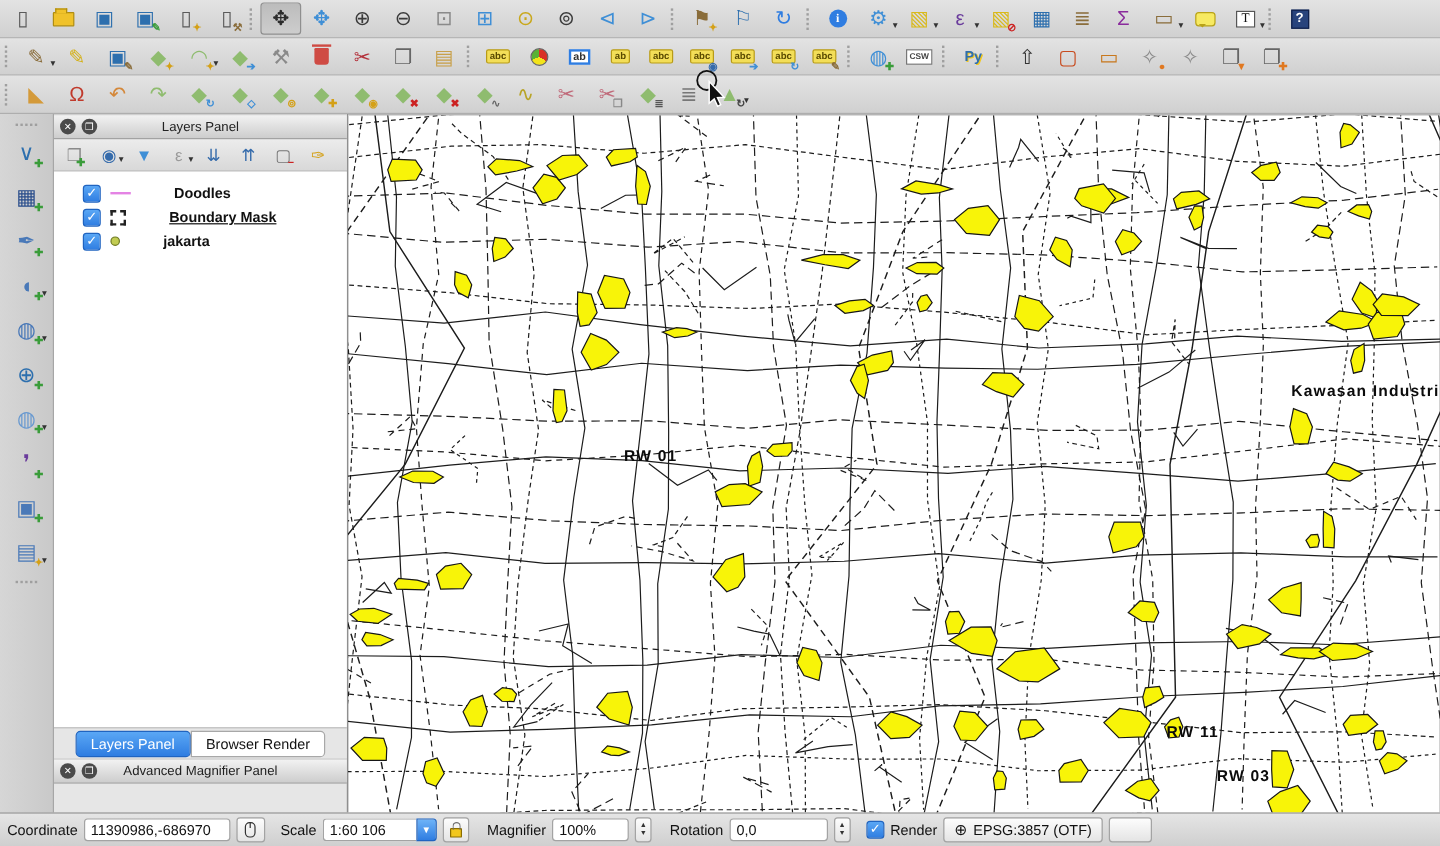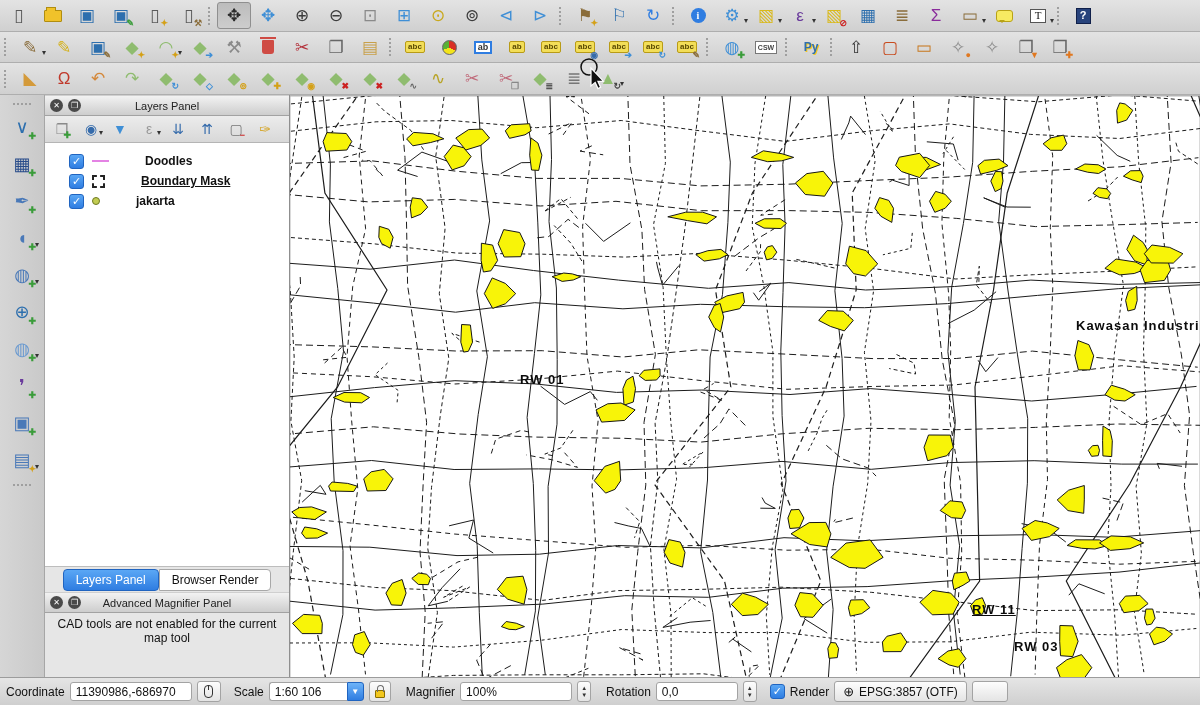--- a/index.html
+++ b/index.html
@@ -515,21 +515,20 @@
         </div>
       <div class="ptabs">
         <span class="ptab active">Layers Panel</span>
         <span class="ptab">Browser Render</span>
       </div>
       <div class="ptitle">
         <span class="pbtn">✕</span>
         <span class="pbtn">❒</span>
         <span class="t">Advanced Magnifier Panel</span>
       </div>
-      <div class="adp-msg">CAD tools are not enabled for the current map tool</div>
       <div class="pfill"></div>
     </div>
 
     <div class="map">
       <svg id="mapsvg" width="910" height="582">
           <rect x="0" y="0" width="910" height="582" fill="#ffffff" stroke="#b5b5b5" stroke-width="1"></rect>
           <polyline points="12.8,-6.0 2.8,61.9 -7.5,131.6 0.3,194.9 4.2,261.2 0.9,325.1 11.7,384.6 3.5,454.1 -3.8,521.5 -8.0,582.6" fill="none" stroke="#1c1c1c" stroke-width="1" stroke-dasharray="4 3"></polyline>
           <polyline points="32.5,-6.0 40.4,68.1 39.4,125.9 47.8,192.7 53.5,255.4 41.2,322.7 44.2,386.1 53.0,454.7 52.9,518.6 40.5,578.5" fill="none" stroke="#1c1c1c" stroke-width="1" stroke-dasharray=""></polyline>
           <polyline points="76.4,-6.0 69.2,59.9 75.6,132.8 62.7,190.6 57.0,260.5 61.6,324.3 67.8,392.8 60.0,449.9 68.4,512.7 75.5,578.4" fill="none" stroke="#1c1c1c" stroke-width="1" stroke-dasharray="5 4"></polyline>
           <polyline points="109.3,-6.0 115.0,61.6 116.6,131.0 117.6,189.7 128.9,261.6 136.6,326.4 133.2,386.7 130.0,455.8 135.2,515.9 132.2,581.0" fill="none" stroke="#1c1c1c" stroke-width="1" stroke-dasharray="7 4"></polyline>
@@ -727,21 +726,21 @@
           <polygon points="822.3,344.7 821.7,360.6 812.9,359.9 812.6,344.7 813.0,330.0 820.1,334.5" fill="#f8f408" stroke="#161616" stroke-width="1"></polygon>
           <polygon points="103.1,141.3 100.2,152.2 91.6,147.6 88.8,141.3 89.3,130.3 98.8,133.3" fill="#f8f408" stroke="#161616" stroke-width="1"></polygon>
           <polygon points="853.1,80.2 851.2,86.6 842.2,83.9 833.4,80.2 840.6,74.8 850.5,74.6" fill="#f8f408" stroke="#161616" stroke-width="1"></polygon>
           <polygon points="513.9,422.0 509.5,431.7 499.9,432.5 497.9,422.0 501.1,413.9 509.0,413.4" fill="#f8f408" stroke="#161616" stroke-width="1"></polygon>
           <polygon points="853.7,446.9 839.9,452.7 820.3,454.4 809.5,446.9 821.0,439.9 840.3,440.8" fill="#f8f408" stroke="#161616" stroke-width="1"></polygon>
           <polygon points="426.5,120.8 416.9,127.8 397.5,124.6 377.8,120.8 395.7,116.2 412.7,116.2" fill="#f8f408" stroke="#161616" stroke-width="1"></polygon>
           <polygon points="815.9,73.0 808.6,77.5 797.6,76.2 785.6,73.0 794.9,68.0 808.3,68.8" fill="#f8f408" stroke="#161616" stroke-width="1"></polygon>
         </svg>
     <div class="map-label" style="left: 230px; top: 276px;">RW 01</div>
         <div class="map-label" style="left: 786px; top: 222px;">Kawasan Industri Pu</div>
-        <div class="map-label" style="left: 682px; top: 506px; text-decoration: underline;">RW 11</div>
+        <div class="map-label" style="left: 682px; top: 506px;">RW 11</div>
         <div class="map-label" style="left: 724px; top: 543px;">RW 03</div>
       </div>
   </div>
 
   <svg id="cursor" width="30" height="36">
     <circle cx="11" cy="11" r="8" fill="none" stroke="#111" stroke-width="1.5"></circle>
     <path d="M13 12 L13 30 L17.2 26.4 L20 32.6 L22.6 31.3 L19.9 25.3 L25.4 25.1 Z" fill="#111" stroke="#fff" stroke-width="1.2"></path>
   </svg>
 
   <div class="sbar">
@@ -752,21 +751,21 @@
       </span>
     <span class="slabel" style="margin-left:8px">Scale</span>
     <span class="scombo">
       <span class="val">1:60 106</span>
       <span class="bluebtn">▼</span>
     </span>
     <span class="sqbtn" style="width:22px">
         <span class="lockico"></span>
       </span>
     <span class="slabel" style="margin-left:10px">Magnifier</span>
-    <span class="sfield" style="width:112px">100%</span>
+    <span class="sfield" style="width:64px">100%</span>
     <span class="spin">
         <span>▲</span>
         <span>▼</span>
       </span>
     <span class="slabel" style="margin-left:10px">Rotation</span>
     <span class="sfield" style="width:82px">0,0</span>
     <span class="spin">
         <span>▲</span>
         <span>▼</span>
       </span>

